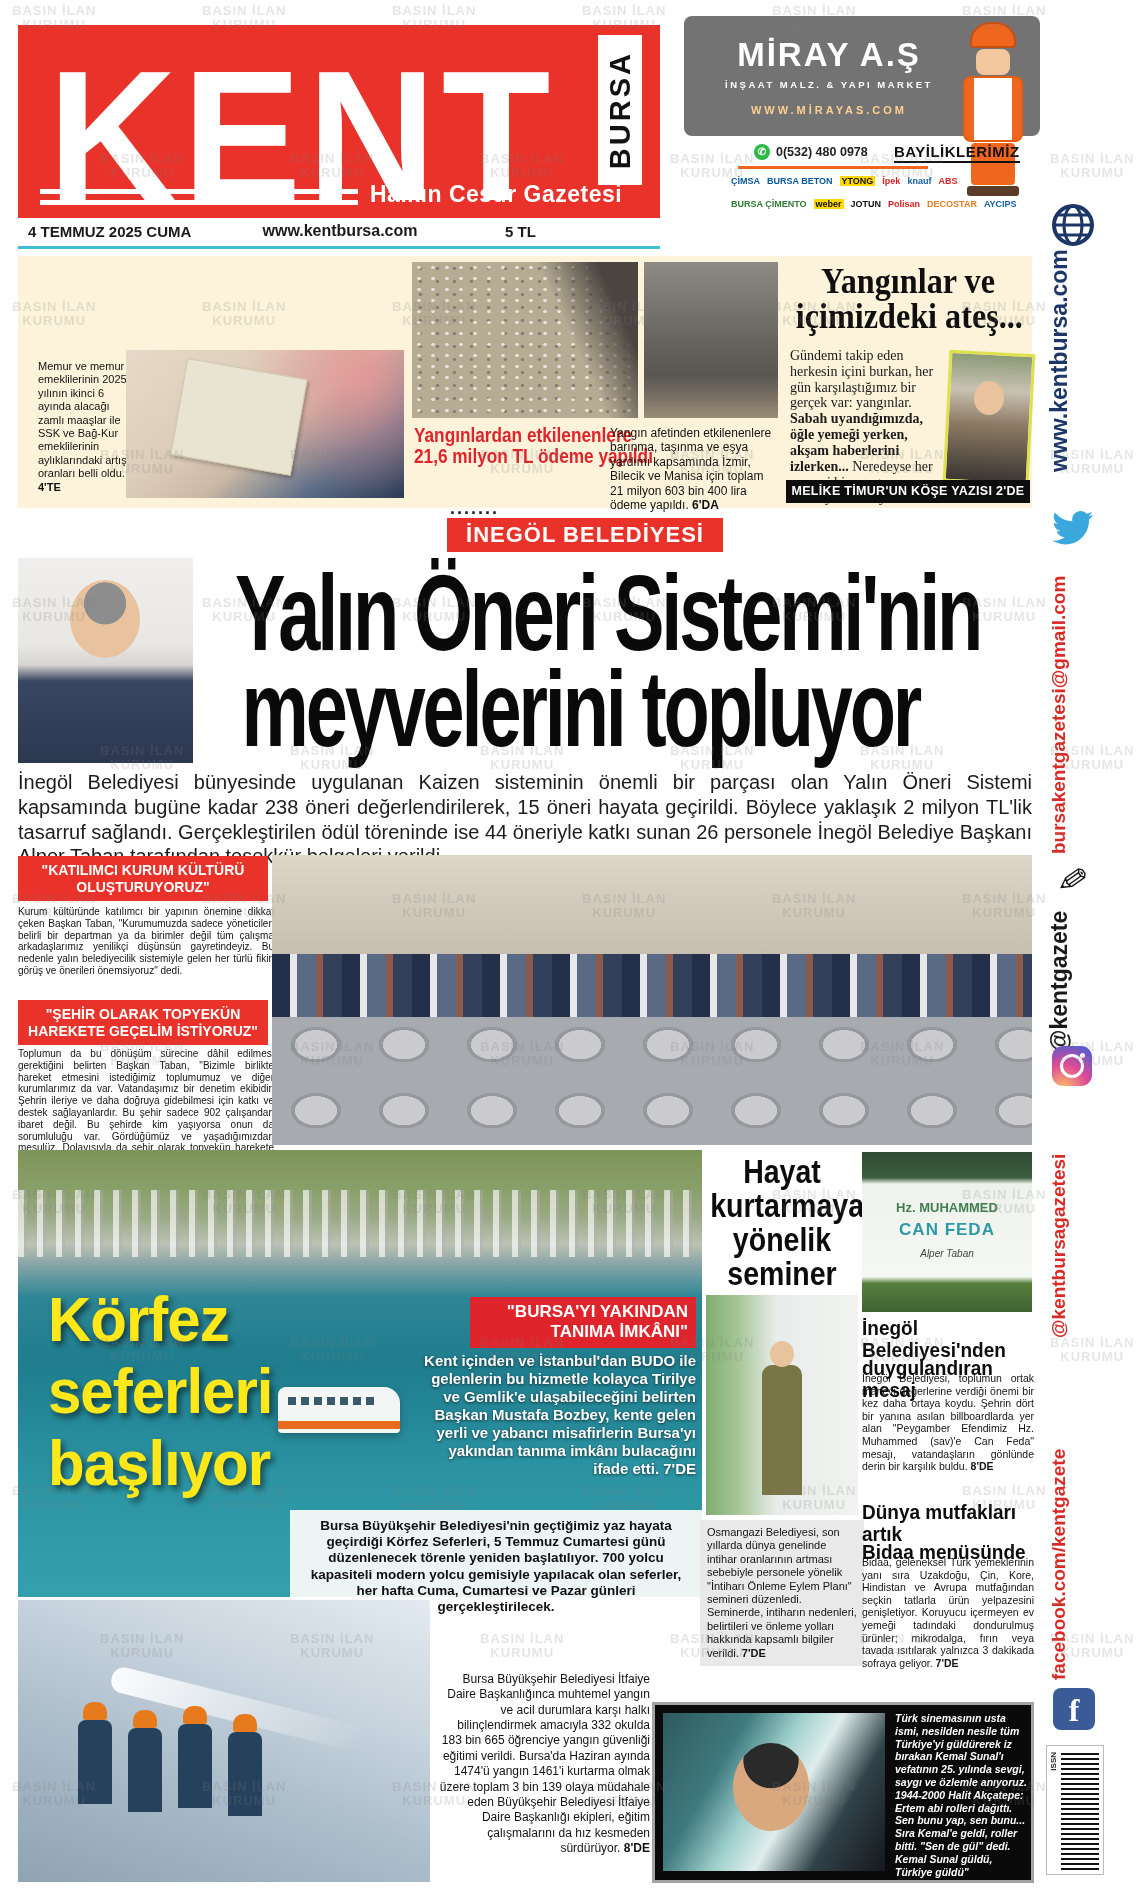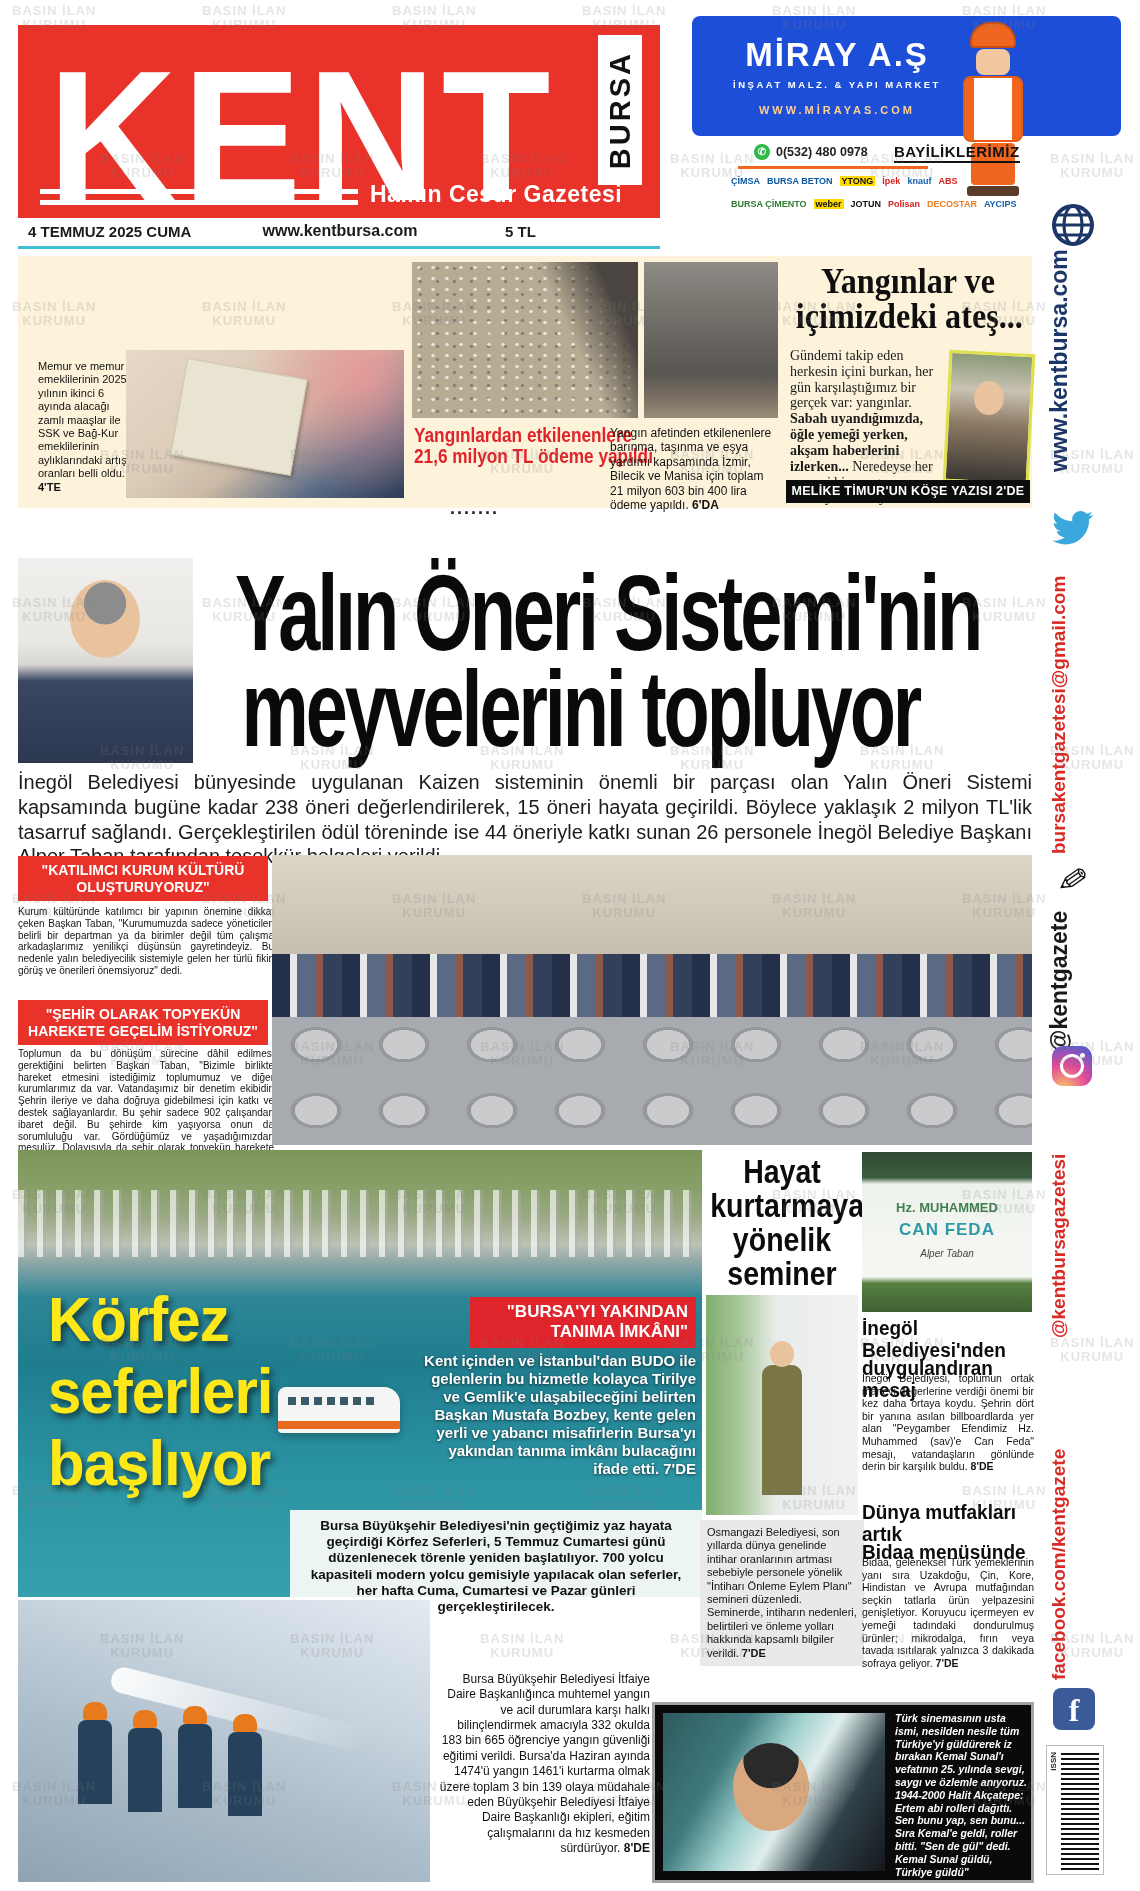--- a/index.html
+++ b/index.html
@@ -17,21 +17,21 @@
   .bursa-strip{position:absolute;right:18px;top:10px;width:44px;height:150px;background:#fff;
                display:flex;align-items:center;justify-content:center;}
   .bursa-strip span{writing-mode:vertical-rl;transform:rotate(180deg);font-weight:bold;
                     font-size:29px;letter-spacing:3px;color:#111;}
   .logo-line{position:absolute;left:22px;height:5px;width:318px;background:#fff;}
   .tagline{position:absolute;left:352px;bottom:10px;color:#fff;font-weight:bold;font-size:23px;letter-spacing:.5px;}
   .dateline{font-weight:bold;font-size:15px;color:#1b1b1b;}
   .teal-rule{left:18px;top:246px;width:642px;height:3px;background:#3fc0d2;}
   
   .ad{left:676px;top:16px;width:356px;height:202px;background:#fff;}
-  .ad-orange{position:absolute;left:16px;top:0;width:429px;height:120px;background:#1d4ed8;border-radius:8px;}
+  .ad-orange{position:absolute;left:8px;top:0;width:356px;height:120px;background:#737373;border-radius:8px;}
   .ad-brand{position:absolute;left:0;top:20px;width:290px;text-align:center;color:#fff;
             font-weight:bold;font-size:33px;letter-spacing:2px;}
   .ad-sub{position:absolute;left:0;top:63px;width:290px;text-align:center;color:#fff;
           font-weight:bold;font-size:9.5px;letter-spacing:2.5px;}
   .ad-site{position:absolute;left:0;top:88px;width:290px;text-align:center;color:#ffcf8f;
            font-weight:bold;font-size:11px;letter-spacing:3px;}
   .mascot{position:absolute;right:2px;top:6px;width:74px;height:190px;}
   .helmet{width:42px;height:22px;border-radius:20px 20px 4px 4px;background:#f0661f;margin:0 auto;border:2px solid #c94f10;}
   .face{width:34px;height:26px;border-radius:8px;background:#f3c79e;margin:1px auto;}
   .torso{width:56px;height:62px;background:#fff;border:2px solid #e65c12;border-radius:8px;margin:1px auto;
@@ -258,20 +258,21 @@
       <span>içimizdeki ateş...</span>
     </div>
     <p class="kose-body" style="margin:0;"><span>Gündemi takip eden herkesin içini burkan, her gün karşılaştığımız bir gerçek var: yangınlar. </span><b>Sabah uyandığımızda, öğle yemeği yerken, akşam haberlerini izlerken...</b><span> Neredeyse her an yeni bir yangın haberiyle sarsılıyoruz.</span></p>
     <div class="photo columnist">
       <div class="head" style="left:24px;top:26px;width:30px;height:34px;"></div>
     </div>
     <div class="kose-footer">MELİKE TİMUR'UN KÖŞE YAZISI 2'DE</div>
   </div>
 
   <div class="abs badge-dots">.......</div>
+  <div class="abs badge">İNEGÖL BELEDİYESİ</div>
   <div class="abs main-h mh1"><span>Yalın Öneri Sistemi'nin</span></div>
   <div class="abs main-h mh2"><span>meyvelerini topluyor</span></div>
   <div class="abs photo mayor" style="position:absolute;">
     <div class="head" style="left:52px;top:22px;width:70px;height:78px;background:radial-gradient(circle at 50% 30%,#8d8d8d 0 32%,#e8c39e 33%);"></div>
   </div>
   <p class="abs lead" style="margin:0;">İnegöl Belediyesi bünyesinde uygulanan Kaizen sisteminin önemli bir parçası olan Yalın Öneri Sistemi kapsamında bugüne kadar 238 öneri değerlendirilerek, 15 öneri hayata geçirildi. Böylece yaklaşık 2 milyon TL'lik tasarruf sağlandı. Gerçekleştirilen ödül töreninde ise 44 öneriyle katkı sunan 26 personele İnegöl Belediye Başkanı Alper Taban tarafından teşekkür belgeleri verildi.</p>
   <div class="abs redbox q1">"KATILIMCI KURUM KÜLTÜRÜ OLUŞTURUYORUZ"</div>
   <p class="abs colbody b1" style="margin:0;">Kurum kültüründe katılımcı bir yapının önemine dikkat çeken Başkan Taban, "Kurumumuzda sadece yöneticiler, belirli bir departman ya da birimler değil tüm çalışma arkadaşlarımız yenilikçi düşünsün gayretindeyiz. Bu nedenle yalın belediyecilik sistemiyle gelen her türlü fikir, görüş ve önerileri önemsiyoruz" dedi.</p>
   <div class="abs redbox q2">"ŞEHİR OLARAK TOPYEKÜN HAREKETE GEÇELİM İSTİYORUZ"</div>
   <p class="abs colbody b2" style="margin:0;"><span>Toplumun da bu dönüşüm sürecine dâhil edilmesi gerektiğini belirten Başkan Taban, "Bizimle birlikte hareket etmesini istediğimiz toplumumuz ve diğer kurumlarımız da var. Vatandaşımız bir denetim ekibidir. Şehrin ileriye ve daha doğruya gidebilmesi için katkı ve destek sağlayanlardır. Bu şehir sadece 902 çalışandan ibaret değil. Bu şehirde kim yaşıyorsa onun da sorumluluğu var. Gördüğümüz ve yaşadığımızdan mesulüz. Dolayısıyla da şehir olarak topyekün harekete geçelim istiyoruz" dedi. </span><b>7'DE</b></p>

